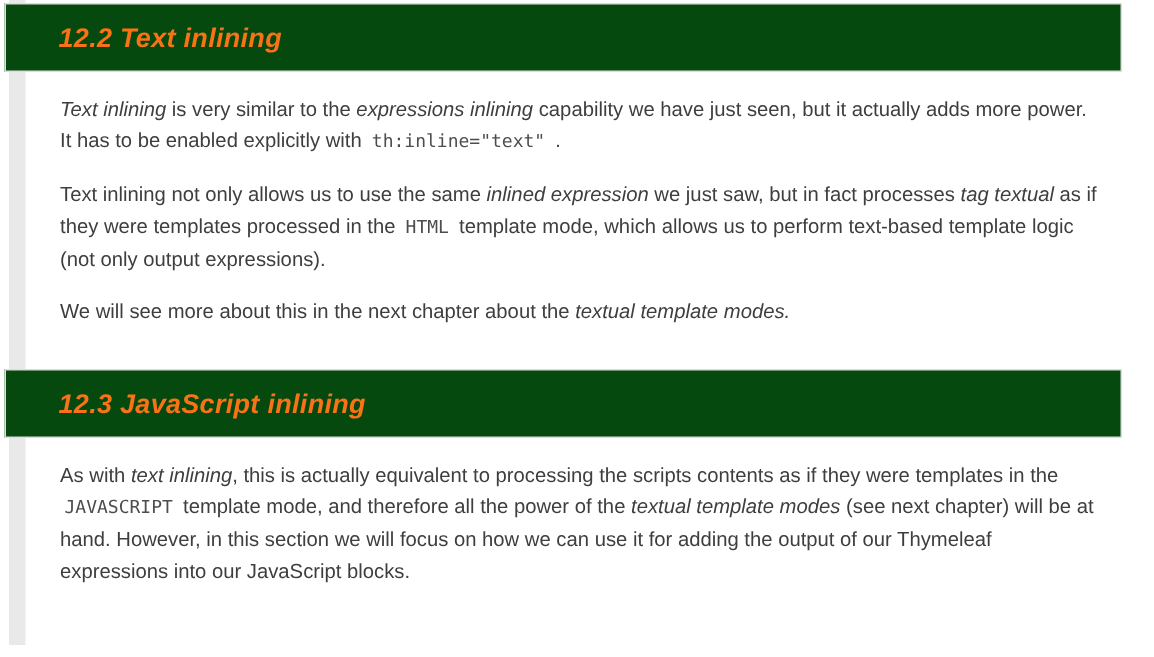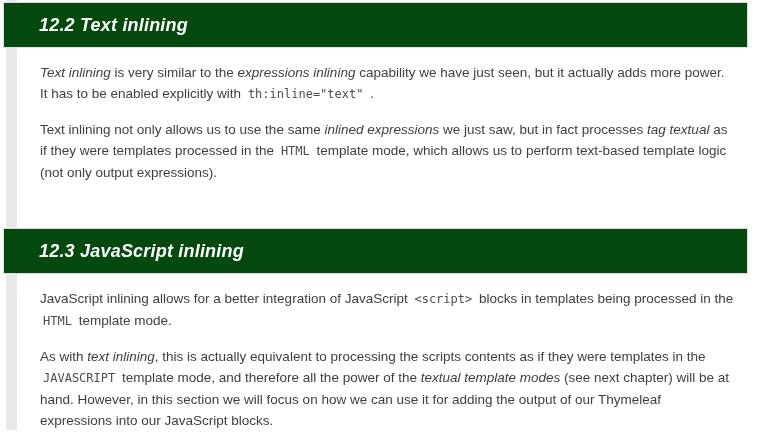--- a/index.html
+++ b/index.html
@@ -18,28 +18,28 @@
   }
   .doc { position:relative; }
   .section-heading {
     margin:0 21px 0 3px;
     height:46px;
     background:#05490e;
     border:1px solid #d9e0d9;
     display:flex;
     align-items:center;
     padding-left:35px;
-    color:#ffffff;
+    color:#f97316;
     font-style:italic;
     font-weight:600;
     font-size:18px;
     letter-spacing:0.2px;
   }
   .heading-1 { margin-top:2px; }
-  .heading-2 { margin-top:45px; }
+  .heading-2 { margin-top:28px; }
   p.body-par {
     margin:14px 34px 0 40px;
     font-size:13.5px;
     line-height:21px;
     color:#3e3e3e;
   }
   p.body-par em { }
   p.body-par code {
     font-family:"DejaVu Sans Mono","Liberation Mono",monospace;
     font-size:12px;
@@ -52,22 +52,22 @@
 <body>
 
 <div class="left-strip"></div>
 
 <div class="doc">
 
   <div class="section-heading heading-1">12.2 Text inlining</div>
 
   <p class="body-par"><em>Text inlining</em> is very similar to the <em>expressions inlining</em> capability we have just seen, but it actually adds more power. It has to be enabled explicitly with <code>th:inline="text"</code> .</p>
 
-  <p class="body-par">Text inlining not only allows us to use the same <em>inlined expressions</em> we just saw, but in fact processes <em>tag textual</em> as if they were templates processed in the <code>HTML</code> template mode, which allows us to perform text-based template logic (not only output expressions).</p>
+  <p class="body-par">Text inlining not only allows us to use the same <em>inlined expression</em> we just saw, but in fact processes <em>tag textual</em> as if they were templates processed in the <code>HTML</code> template mode, which allows us to perform text-based template logic (not only output expressions).</p>
 
+  <p class="body-par">We will see more about this in the next chapter about the <em>textual template modes.</em></p>
 
   <div class="section-heading heading-2">12.3 JavaScript inlining</div>
 
-  <p class="body-par">JavaScript inlining allows for a better integration of JavaScript <code>&lt;script&gt;</code> blocks in templates being processed in the <code>HTML</code> template mode.</p>
 
   <p class="body-par">As with <em>text inlining</em>, this is actually equivalent to processing the scripts contents as if they were templates in the <code>JAVASCRIPT</code> template mode, and therefore all the power of the <em>textual template modes</em> (see next chapter) will be at hand. However, in this section we will focus on how we can use it for adding the output of our Thymeleaf expressions into our JavaScript blocks.</p>
 
 </div>
 
 </body></html>

